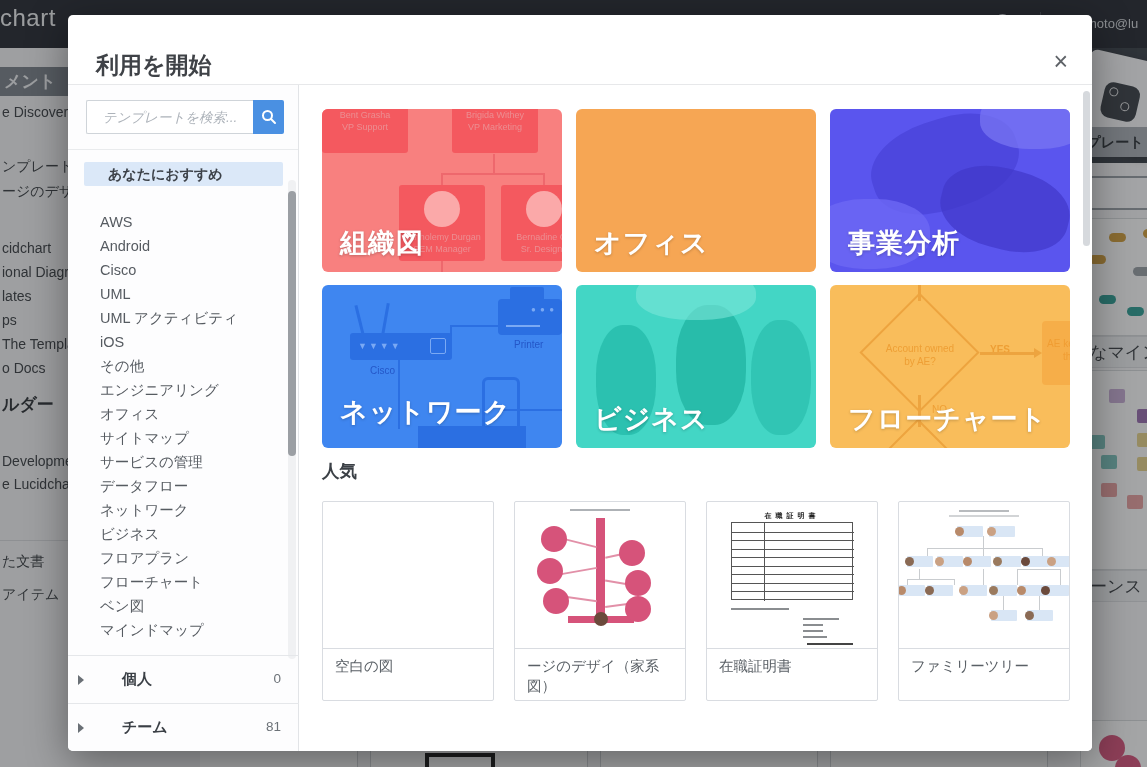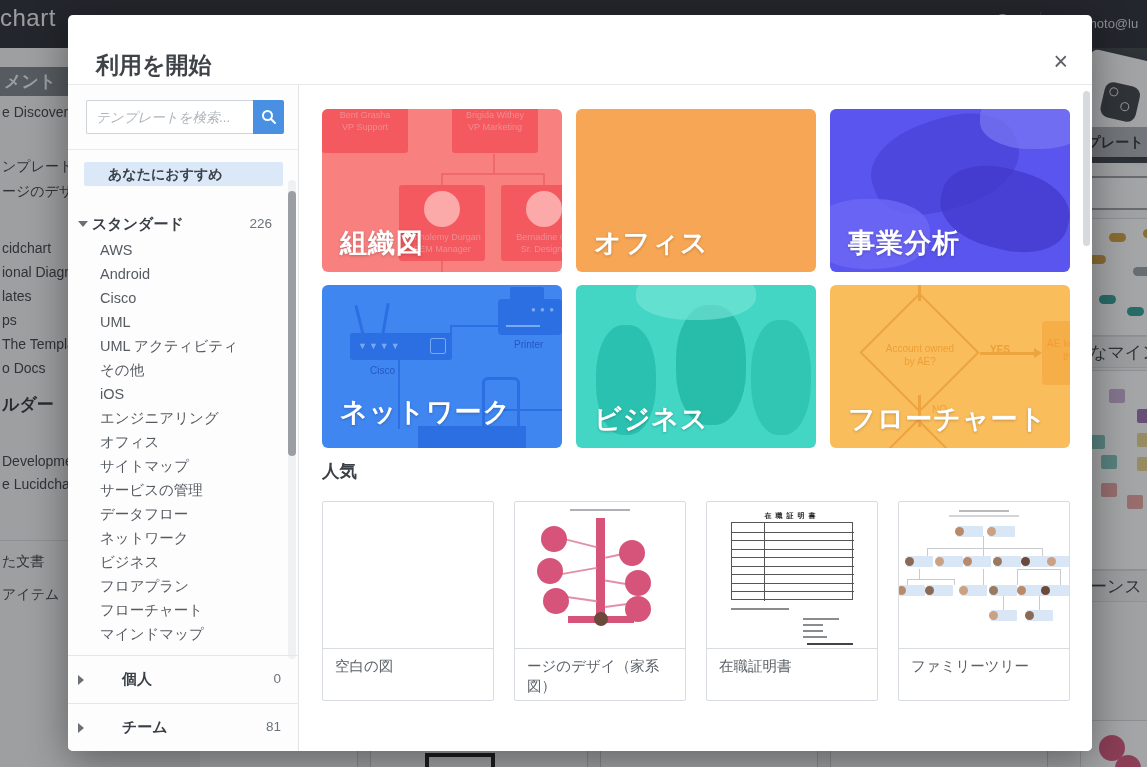--- a/index.html
+++ b/index.html
@@ -36,21 +36,21 @@
 
   .overlay { position:absolute; inset:0; background:rgba(30,32,36,.40); z-index:5; }
 
   
   .modal { position:absolute; left:68px; top:15px; width:1024px; height:736px; background:#fff; border-radius:5px; box-shadow:0 10px 40px rgba(0,0,0,.4); z-index:10; overflow:hidden; }
   .m-title { position:absolute; left:28px; top:35px; font-size:23px; font-weight:bold; color:#3f4247; }
   .m-close { position:absolute; right:24px; top:34px; font-size:25px; color:#5f6368; line-height:1; cursor:pointer; }
   .m-header-line { position:absolute; left:0; top:69px; width:1024px; height:1px; background:#e7e8ea; }
 
   .m-panel { position:absolute; left:0; top:70px; width:231px; bottom:0; background:#fdfdfe; border-right:1px solid #e2e4e7; }
-  .srch-input { position:absolute; left:18px; top:15px; width:167px; height:34px; border:1px solid #cfd4d9; border-right:none; border-radius:2px 0 0 2px; padding:0 9px; font-size:13.5px; font-style:italic; color:#555; font-family:inherit; }
+  .srch-input { position:absolute; left:18px; top:15px; width:167px; height:34px; border:1px solid #cfd4d9; border-right:none; border-radius:2px 0 0 2px; padding:0 9px; font-size:13.5px; font-style:italic; color:#555; font-family:inherit;text-align:center; }
   .srch-input::placeholder { color:#adb3ba; font-style:italic; }
   .srch-btn { position:absolute; left:185px; top:15px; width:31px; height:34px; background:#4a90e2; border:none; border-radius:0 2px 2px 0; cursor:pointer; }
   .m-panel-line { position:absolute; left:0; top:64px; width:230px; height:1px; background:#e9ebed; }
   .recommended { position:absolute; left:16px; top:77px; width:199px; height:24px; background:#dbe8f8; border-radius:2px; font-size:14px; font-weight:bold; color:#3c4148; line-height:24px; padding-left:24px; cursor:pointer; }
   .tree { position:absolute; left:0; top:125px; width:222px; height:445px; overflow:hidden; }
   .tree-head { position:relative; height:28px; padding-left:24px; cursor:pointer; }
   .tree-head .lbl { font-size:15px; font-weight:bold; color:#3a3f45; line-height:28px; }
   .tree-head .cnt { position:absolute; right:18px; top:0; font-size:13.5px; color:#6c7278; line-height:28px; }
   .tri-down { position:absolute; left:10px; top:11px; width:0; height:0; border-left:5px solid transparent; border-right:5px solid transparent; border-top:6px solid #6a7076; }
   .tri-right { position:absolute; left:10px; top:17px; width:0; height:0; border-top:5px solid transparent; border-bottom:5px solid transparent; border-left:6px solid #6a7076; }
@@ -189,41 +189,37 @@
     <button class="srch-btn">
       <svg width="16" height="16" viewBox="0 0 16 16" style="margin-top:2px;">
         <circle cx="6.5" cy="6.5" r="4.5" fill="none" stroke="#ffffff" stroke-width="2"></circle>
         <line x1="10" y1="10" x2="14" y2="14" stroke="#ffffff" stroke-width="2" stroke-linecap="round"></line>
       </svg>
     </button>
     <div class="m-panel-line"></div>
     <div class="recommended">あなたにおすすめ</div>
 
     <div class="tree">
-      <div class="tree-head">
-        <span class="tri-down"></span>
-        <span class="lbl">スタンダード</span>
-        <span class="cnt">226</span>
-      </div>
       <div class="tree-item">AWS</div>
       <div class="tree-item">Android</div>
       <div class="tree-item">Cisco</div>
       <div class="tree-item">UML</div>
       <div class="tree-item">UML アクティビティ</div>
+      <div class="tree-item">iOS</div>
       <div class="tree-item">その他</div>
-      <div class="tree-item">iOS</div>
       <div class="tree-item">エンジニアリング</div>
       <div class="tree-item">オフィス</div>
       <div class="tree-item">サイトマップ</div>
       <div class="tree-item">サービスの管理</div>
       <div class="tree-item">データフロー</div>
       <div class="tree-item">ネットワーク</div>
       <div class="tree-item">ビジネス</div>
       <div class="tree-item">フロアプラン</div>
       <div class="tree-item">フローチャート</div>
+      <div class="tree-item">ベン図</div>
       <div class="tree-item">マインドマップ</div>
     </div>
 
     <div class="panel-track"></div>
     <div class="panel-thumb"></div>
 
     <div class="panel-row" style="top:570px;">
       <span class="tri-right" style="top:19px;"></span>
       <span class="lbl">個人</span>
       <span class="cnt">0</span>

